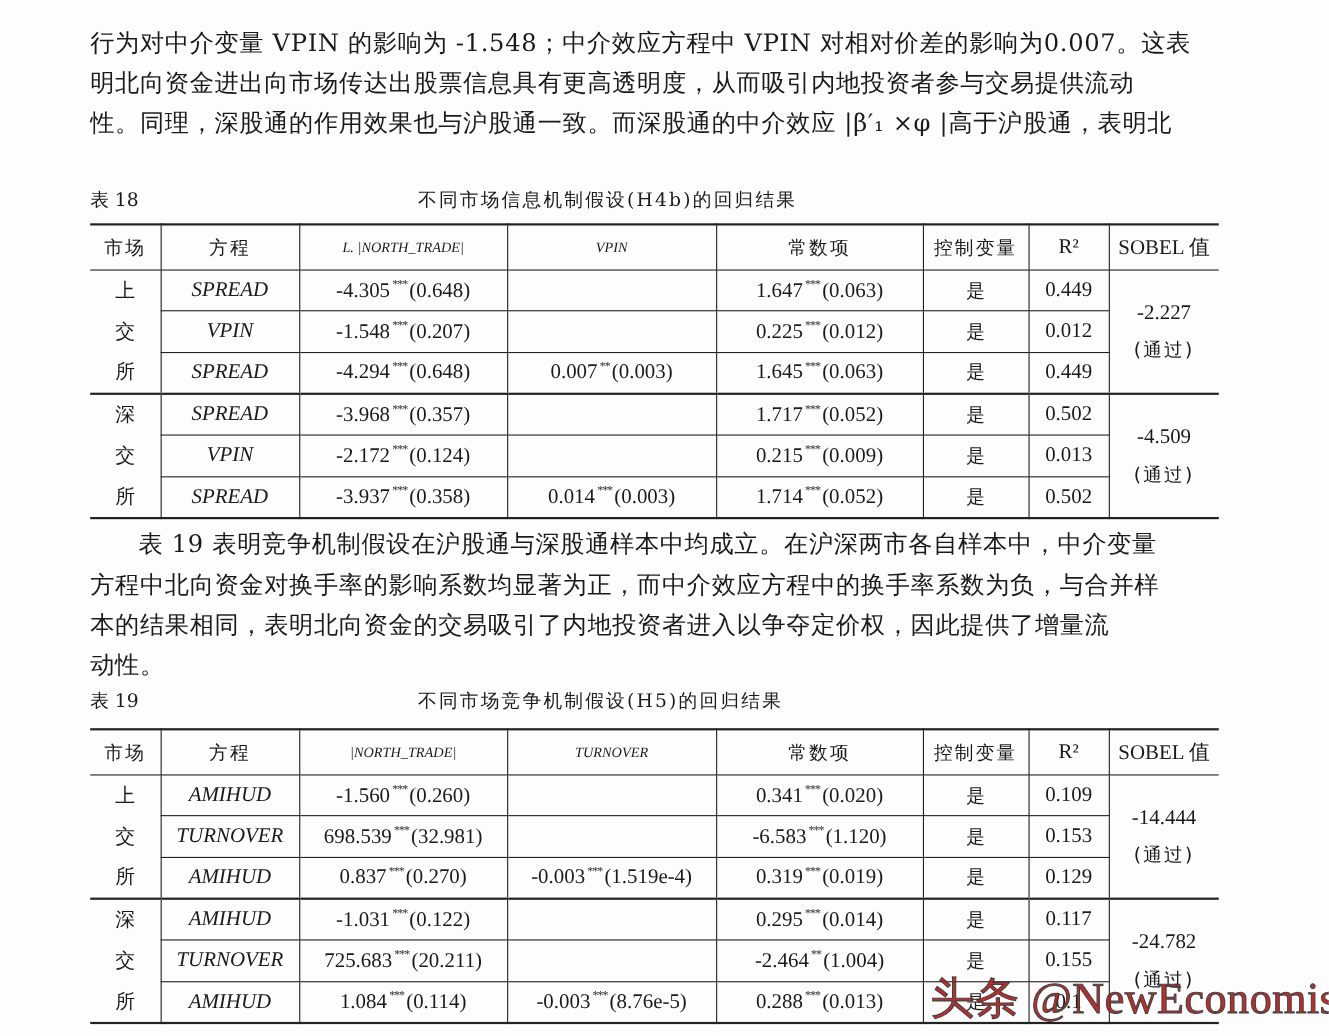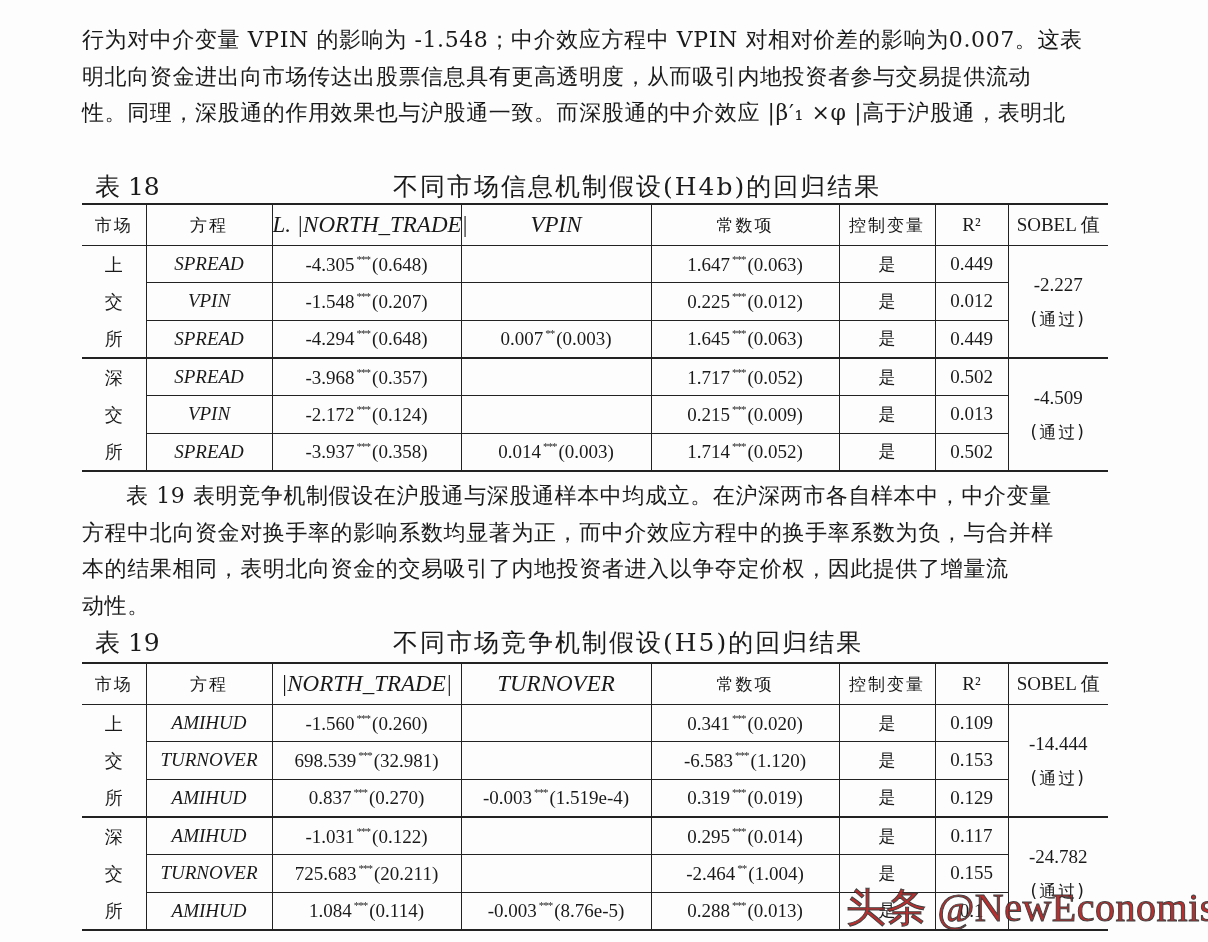--- a/index.html
+++ b/index.html
@@ -5,38 +5,38 @@
   html, body { margin: 0; padding: 0; }
   body {
     width: 1208px; height: 942px; background: #fdfdfd; position: relative; overflow: hidden;
     font-family: "DejaVu Serif", "Liberation Serif", serif; color: #1a1a1a;
   }
   .para { position: absolute; left: 82px; width: 1030px; font-size: 22px; line-height: 36.5px; letter-spacing: 0.6px; }
   .para .line { display: block; white-space: nowrap; height: 36.5px; }
   .para1 { top: 22px; }
   .para2 { top: 478px; }
   .para2 .line:first-child { text-indent: 44px; }
-  .cap { position: absolute; font-size: 25px; margin-left: 13px; }
+  .cap { position: absolute; font-size: 17px; }
   .cap-num { left: 82px; }
   .cap-title { left: 380px; letter-spacing: 2px; }
   table.reg {
     position: absolute; left: 82px; width: 1026px; border-collapse: collapse;
     font-family: "Liberation Serif", "DejaVu Serif", serif; font-size: 19px; table-layout: fixed;
     border-top: 2px solid #222; border-bottom: 2px solid #222;
   }
   table.reg td, table.reg th {
     border-left: 1.5px solid #222; border-right: 1.5px solid #222;
     border-top: 1.5px solid #222; border-bottom: 1.5px solid #222;
     text-align: center; padding: 0; height: 35px; font-weight: normal; white-space: nowrap;
   }
   table.reg tr td:first-child, table.reg tr th:first-child { border-left: none; }
   table.reg tr td:last-child, table.reg tr th:last-child { border-right: none; }
   table.reg th { height: 40px; font-family: "DejaVu Sans", sans-serif; font-size: 17px; letter-spacing: 2px; }
   table.reg th.lat { font-family: "Liberation Serif", serif; font-size: 19px; letter-spacing: 0; }
-  table.reg th.it { font-family: "Liberation Serif", serif; font-size: 23px; letter-spacing: 0; }
+  table.reg th.it { font-family: "Liberation Serif", serif; font-size: 13px; letter-spacing: 0; }
   .it { font-style: italic; }
   .mkt { font-family: "DejaVu Sans", sans-serif; font-size: 18px; vertical-align: middle; line-height: 37px; }
   .mkt span { display: block; }
   td.sobel { vertical-align: middle; line-height: 34px; font-size: 19px; }
   td.sobel .pass { font-family: "DejaVu Sans", sans-serif; font-size: 17px; letter-spacing: 2px; }
   .ctrl { font-family: "DejaVu Sans", sans-serif; font-size: 17px; }
   sup.st { font-size: 11px; vertical-align: 8px; letter-spacing: -1px; margin: 0 2px; }
   .grp-top td { border-top: 2px solid #222 !important; }
   .t18 { top: 203px; }
   .t19 { top: 662px; }

